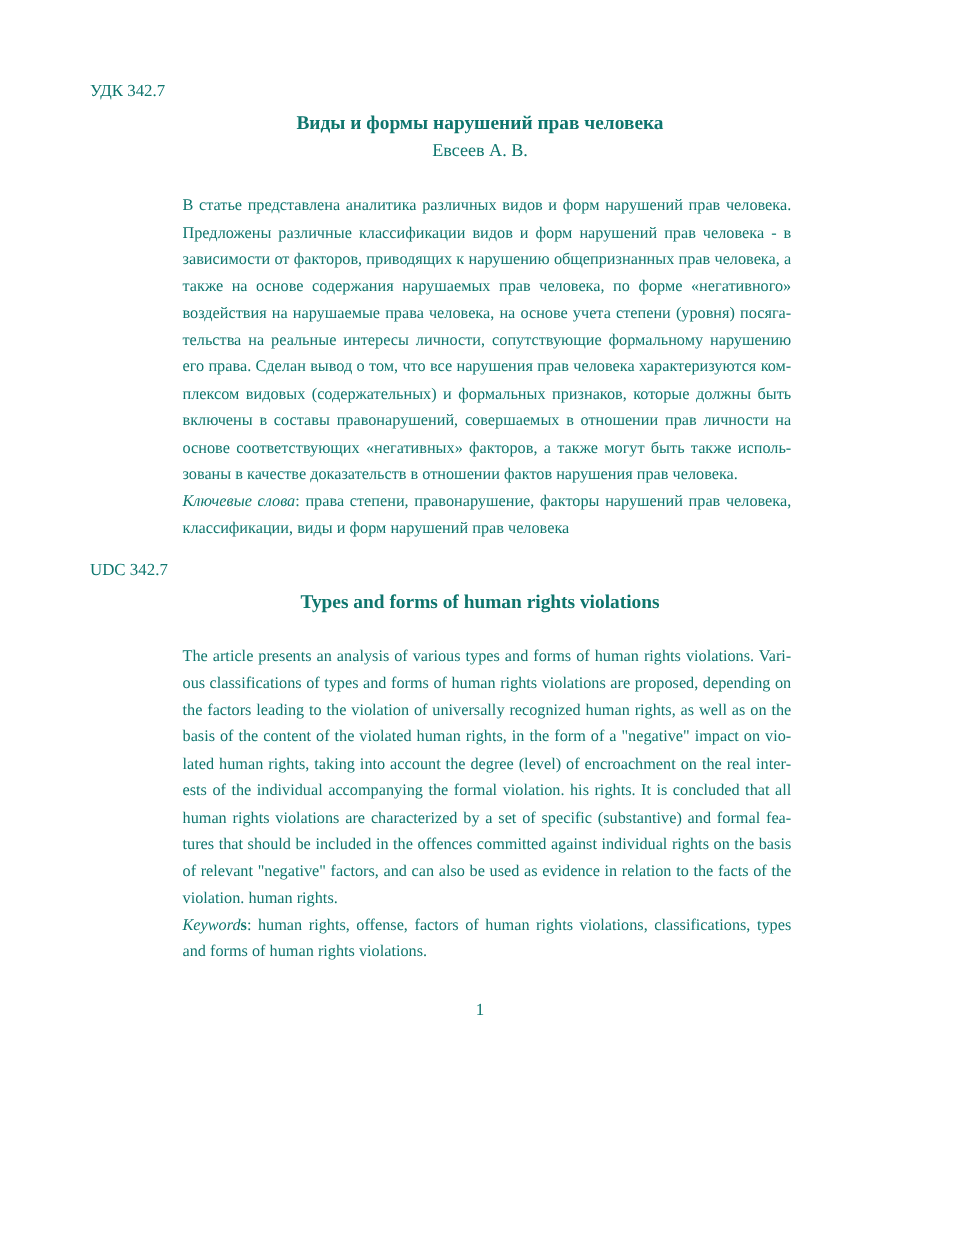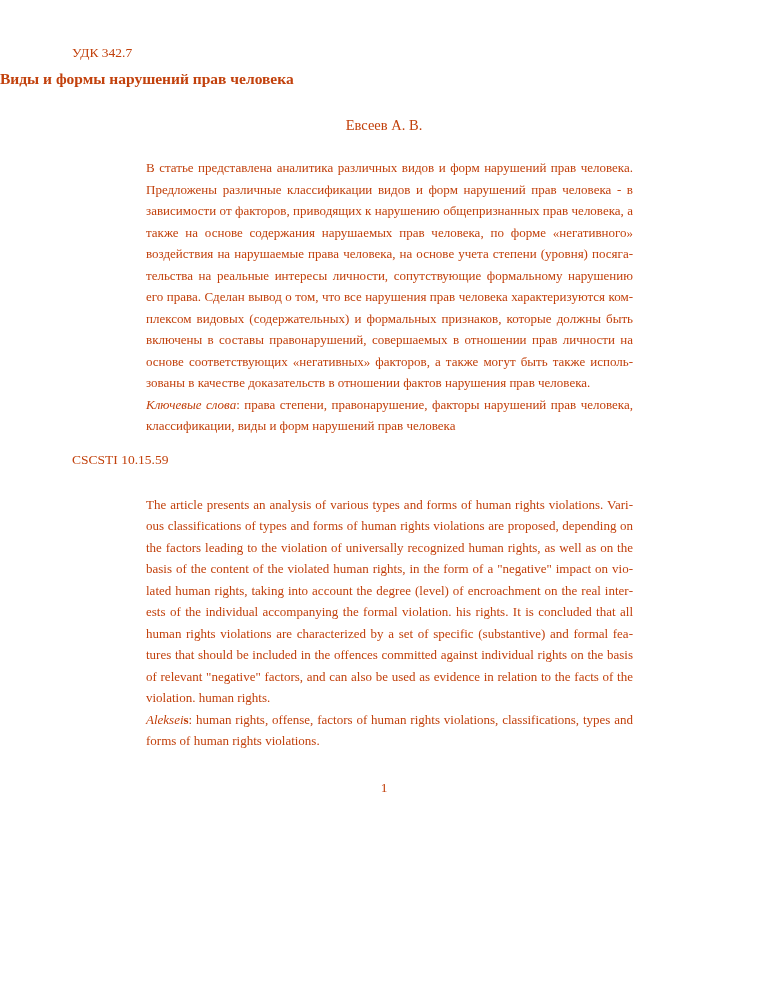--- a/index.html
+++ b/index.html
@@ -1,39 +1,39 @@
 <!DOCTYPE html>
 <html><head>
 <meta charset="utf-8">
 <style>
   html, body { margin: 0; padding: 0; background: #ffffff; }
   .page {
     position: relative;
     width: 768px;
     height: 994px;
     background: #ffffff;
-    color: #c2410c;
+    color: #0f766e;
     font-family: "Liberation Serif", "DejaVu Serif", serif;
     box-sizing: border-box;
-    padding-top: 40px;
+    padding-top: 60px;
     overflow: hidden;
   }
   .meta {
     margin-left: 72px;
     font-size: 13.5px;
     line-height: 26px;
   }
   .doc-title {
     margin: 2px 0 0 0;
+    text-align: center;
     font-size: 15.5px;
     font-weight: bold;
     line-height: 22px;
   }
   .author {
-    margin-top: 24px;
     text-align: center;
     font-size: 14.5px;
     line-height: 22px;
   }
   .abstract {
     margin: 21px 0 0 146px;
     width: 487px;
     font-size: 13px;
     line-height: 21.5px;
     text-align: justify;
@@ -65,25 +65,26 @@
   <h1 class="doc-title">Виды и формы нарушений прав человека</h1>
 
   <div class="author">Евсеев А. В.</div>
 
   <div class="abstract">
     <p>В статье представлена аналитика различных видов и форм нарушений прав человека. Предложены различные классификации видов и форм нарушений прав человека - в зависимости от факторов, приводящих к нарушению общепризнанных прав человека, а также на основе содержания нарушаемых прав человека, по форме «негативного» воздействия на нарушаемые права человека, на основе учета степени (уровня) посяга­тельства на реальные интересы личности, сопутствующие формальному нарушению его права. Сделан вывод о том, что все нарушения прав человека характеризуются ком­плексом видовых (содержательных) и формальных признаков, которые должны быть включены в составы правонарушений, совершаемых в отношении прав личности на основе соответствующих «негативных» факторов, а также могут быть также исполь­зованы в качестве доказательств в отношении фактов нарушения прав человека.</p>
     <p><span class="kw-label">Ключевые слова</span><span>: права степени, правонарушение, факторы нарушений прав человека, классификации, виды и форм нарушений прав человека</span></p>
   </div>
 
   <div class="en-block">
-    <div class="meta">CSCSTI 10.15.59</div>
+    <div class="meta">UDC 342.7</div>
 
+    <h2 class="doc-title">Types and forms of human rights violations</h2>
 
 
     <div class="abstract">
       <p>The article presents an analysis of various types and forms of human rights violations. Vari­ous classifications of types and forms of human rights violations are proposed, depending on the factors leading to the violation of universally recognized human rights, as well as on the basis of the content of the violated human rights, in the form of a "negative" impact on vio­lated human rights, taking into account the degree (level) of encroachment on the real inter­ests of the individual accompanying the formal violation. his rights. It is concluded that all human rights violations are characterized by a set of specific (substantive) and formal fea­tures that should be included in the offences committed against individual rights on the basis of relevant "negative" factors, and can also be used as evidence in relation to the facts of the violation. human rights.</p>
-      <p><span class="kw-label">Aleksei</span><span class="kw-label-bold">s</span><span>: human rights, offense, factors of human rights violations, classifications, types and forms of human rights violations.</span></p>
+      <p><span class="kw-label">Keyword</span><span class="kw-label-bold">s</span><span>: human rights, offense, factors of human rights violations, classifications, types and forms of human rights violations.</span></p>
     </div>
   </div>
 
   <div class="pageno">1</div>
 
 </div>
 
 </body></html>

